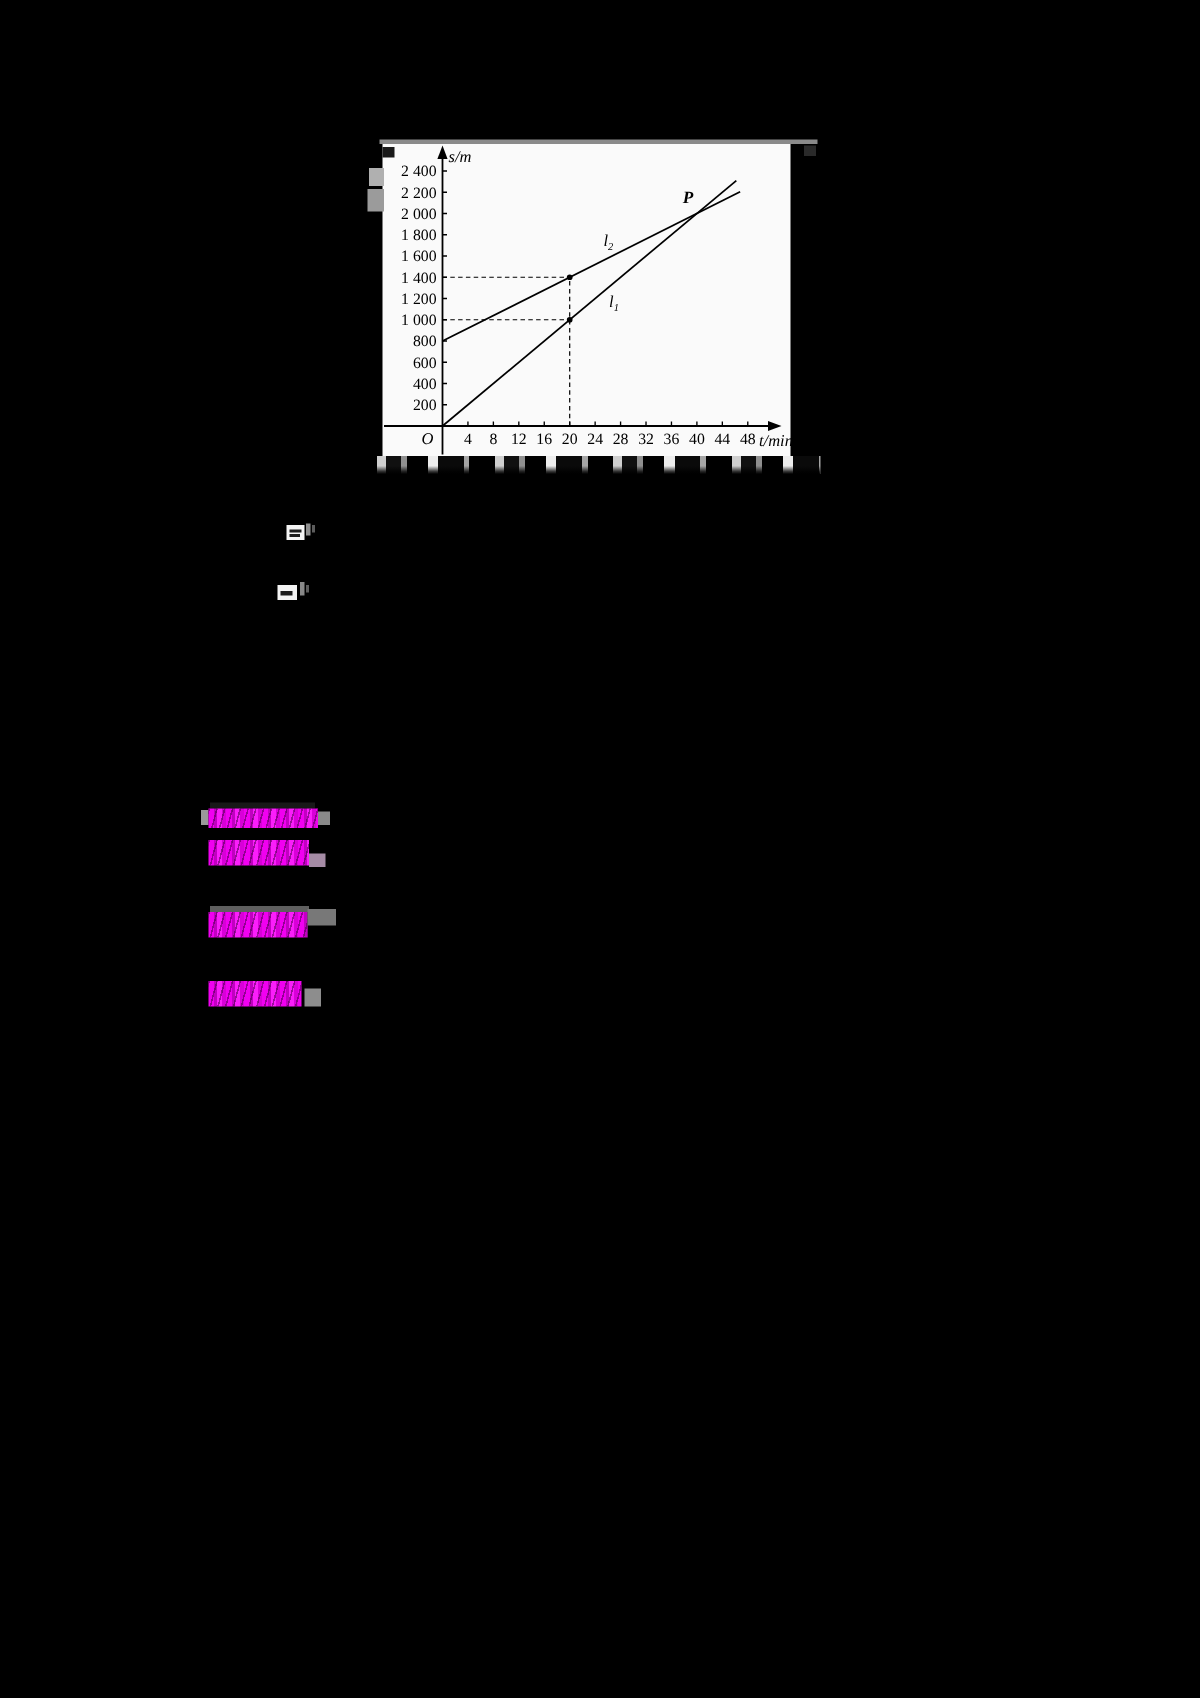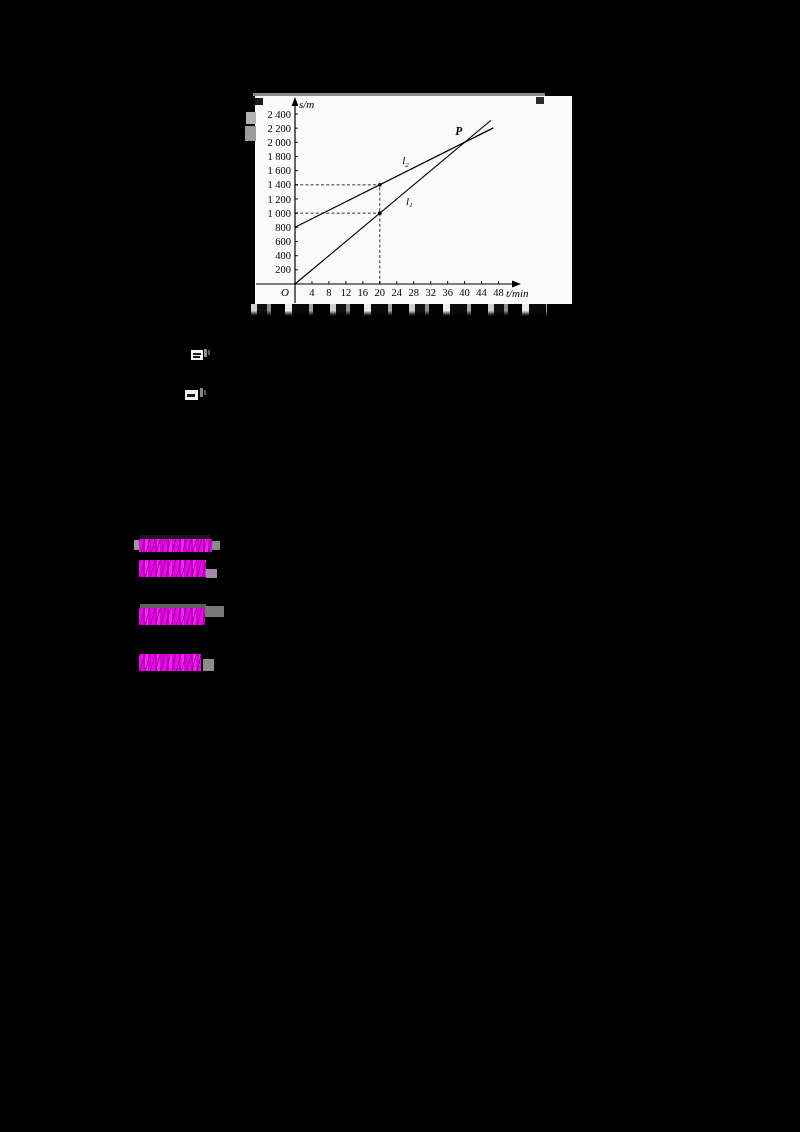--- a/index.html
+++ b/index.html
@@ -1,21 +1,21 @@
 <!DOCTYPE html>
 <html><head>
 <meta charset="utf-8">
 <style>
   html,body{margin:0;padding:0;background:#000;}
   .page{
     position:relative;width:800px;height:1132px;background:#000;
     overflow:hidden;font-family:"Liberation Serif", serif;
   }
   .graph-panel{
-    position:absolute;left:255px;top:96px;width:317px;height:208px;
+    position:absolute;left:255px;top:96px;width:272px;height:208px;
     background:#fafafa;
   }
   .panel-topline{position:absolute;left:253px;top:93px;width:292px;height:3px;background:#8a8a8a;}
   .blob{position:absolute;}
   
   .scan-strip{
     position:absolute;left:251px;top:304px;width:296px;height:12px;
     background:
       linear-gradient(180deg, rgba(0,0,0,0) 0 55%, rgba(0,0,0,.75) 85%, #000 100%),
       repeating-linear-gradient(90deg,

